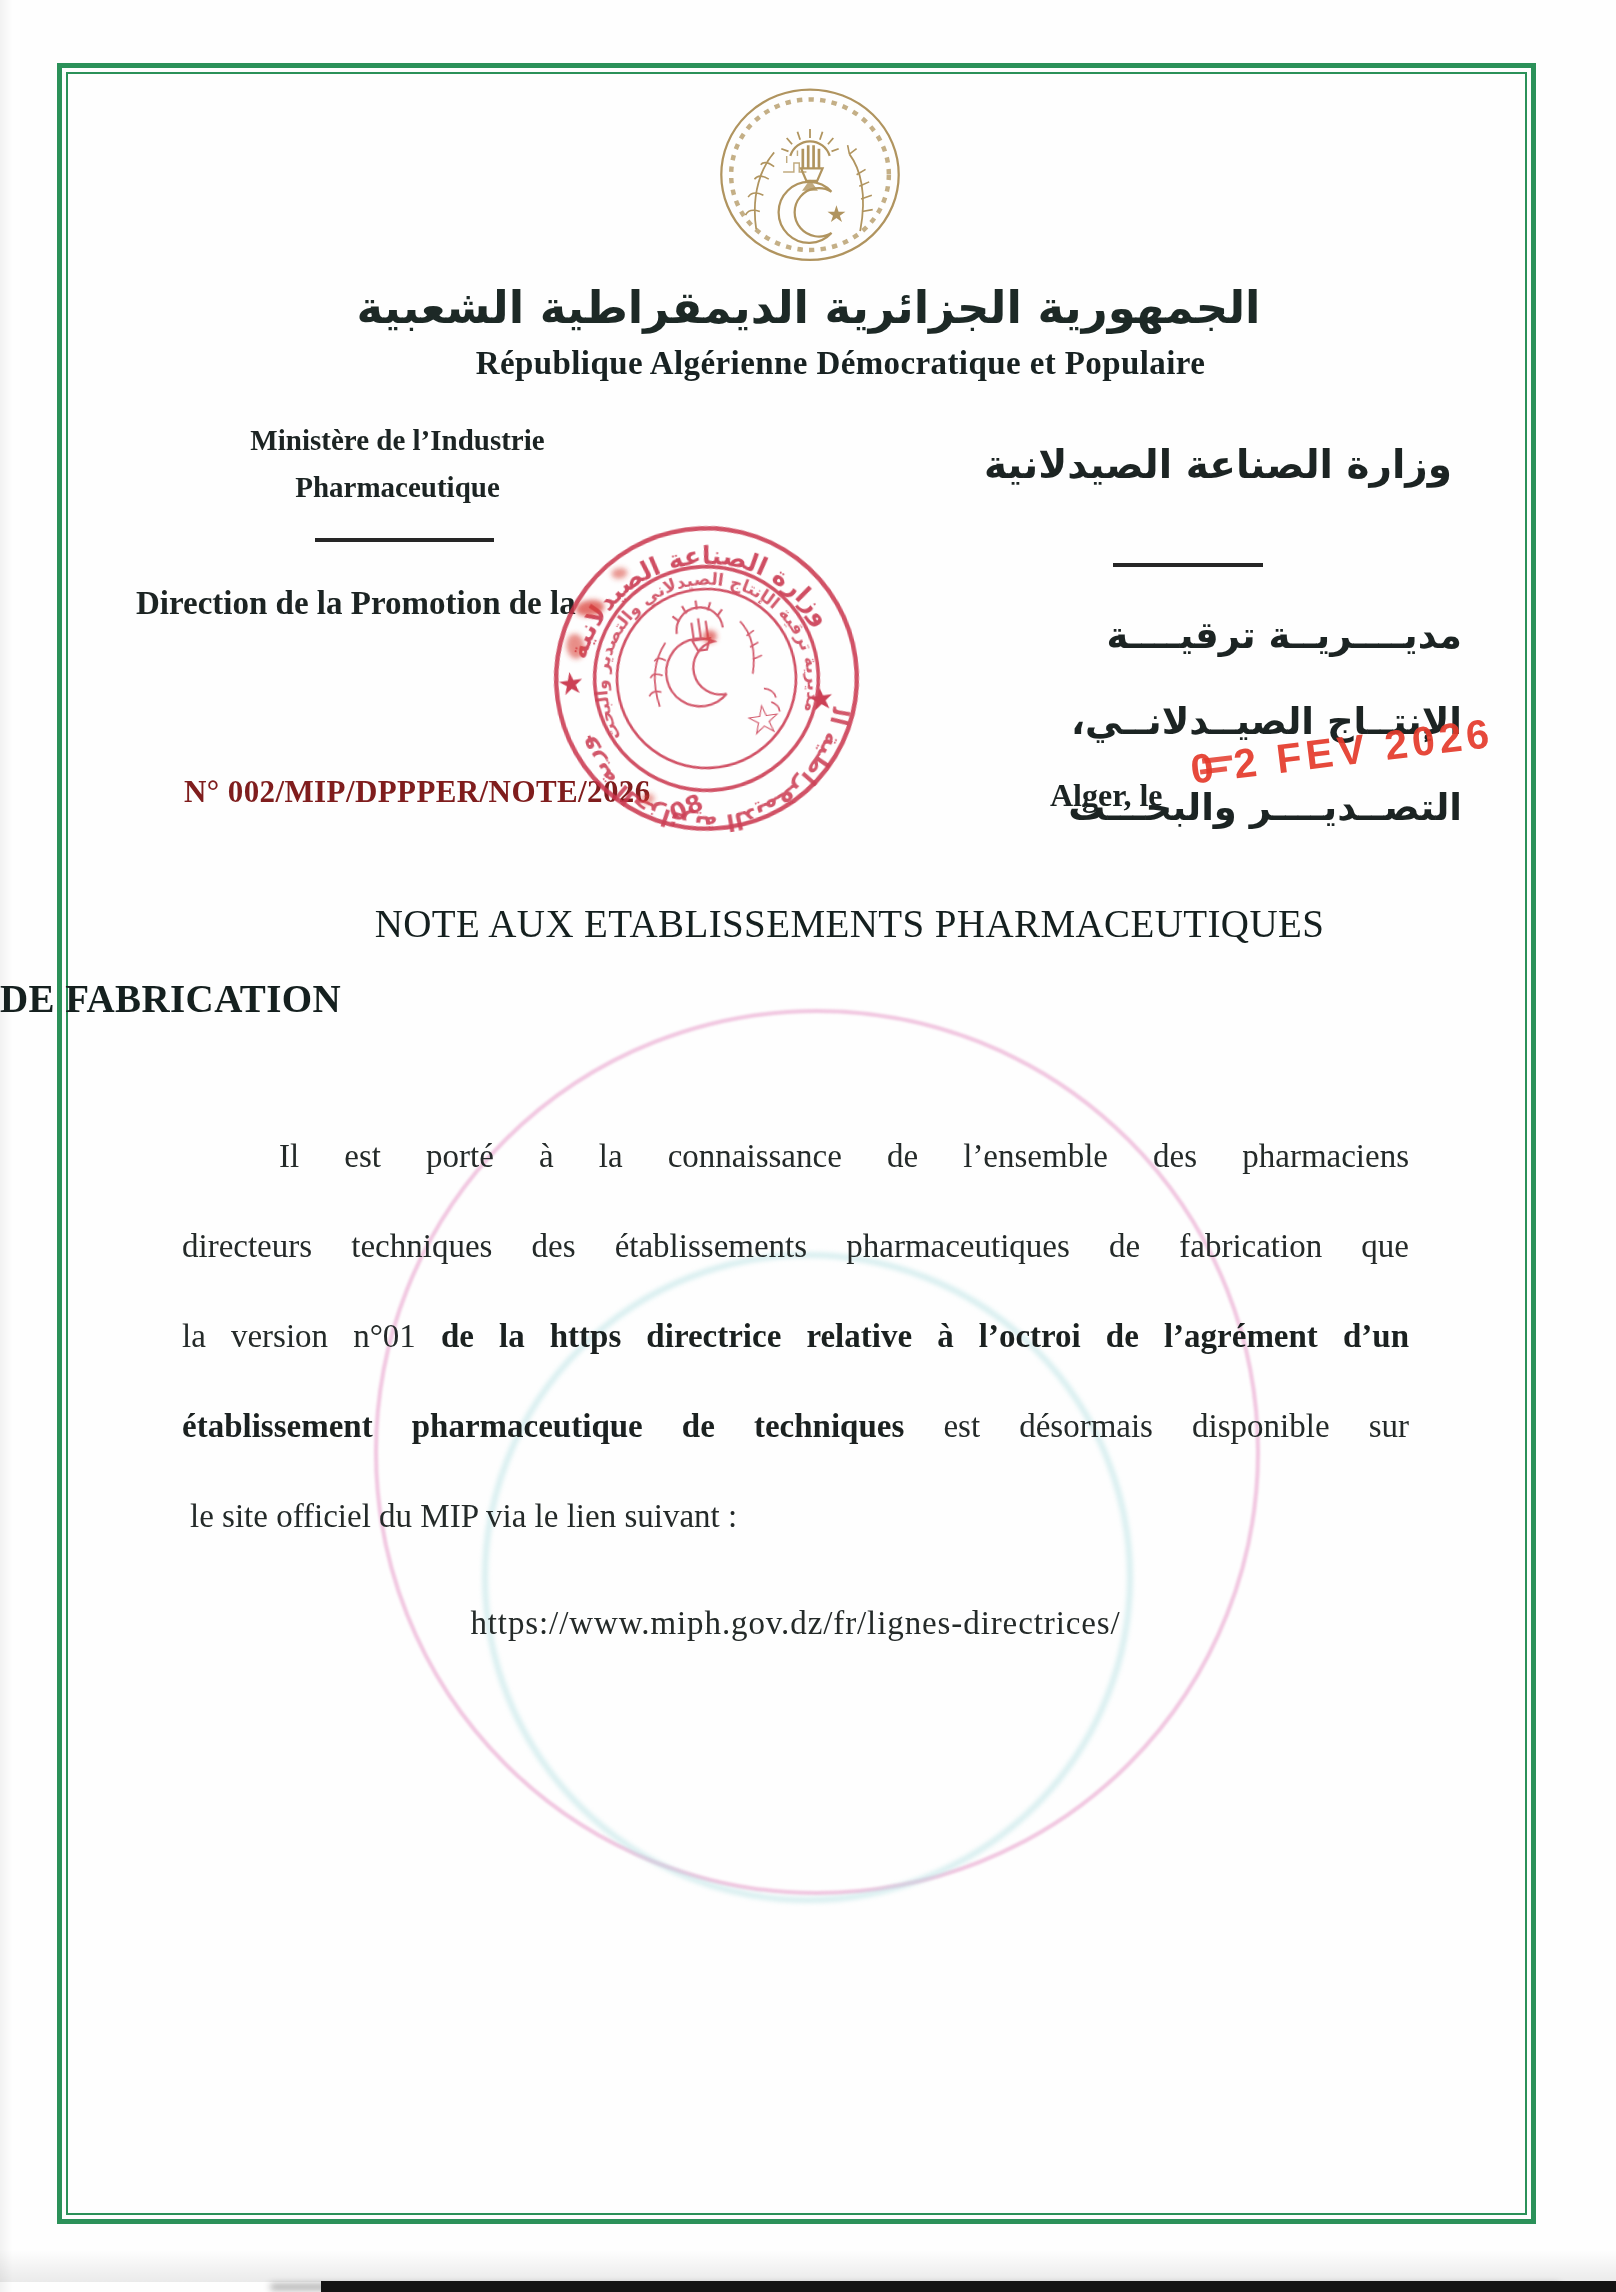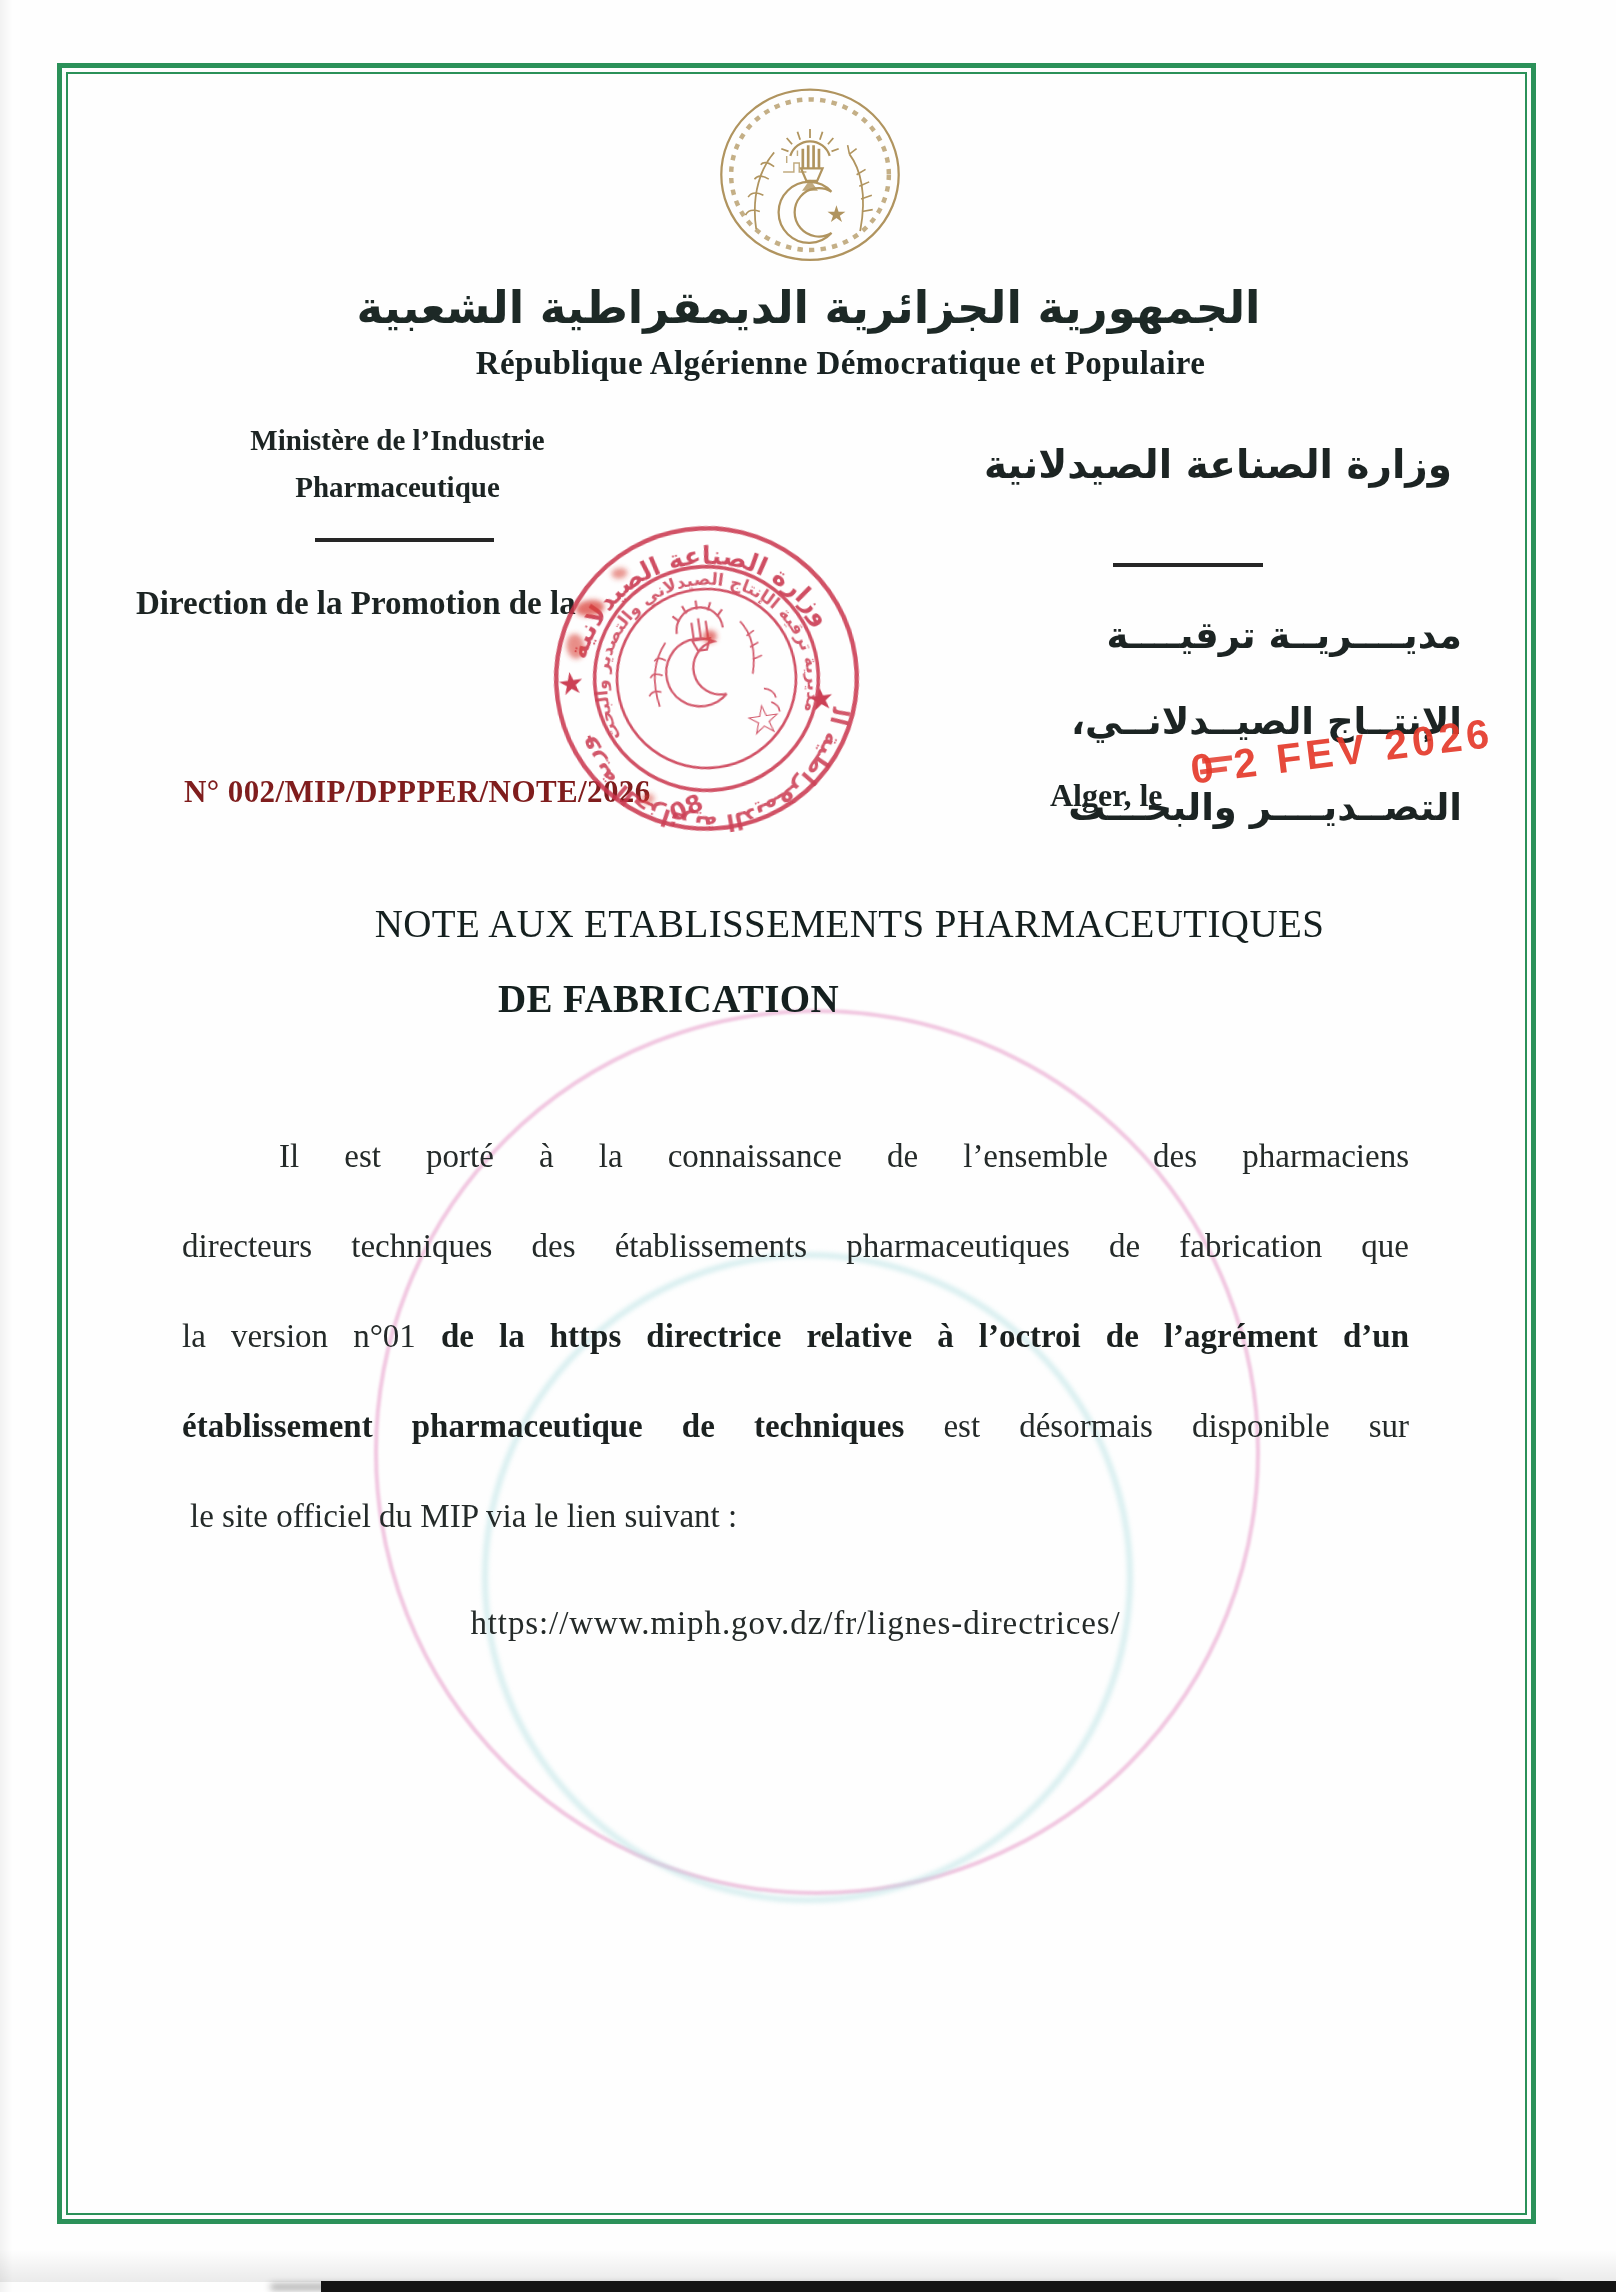--- a/index.html
+++ b/index.html
@@ -34,21 +34,21 @@
   .place{left:1050px;top:777px;font-weight:bold;font-size:32px;color:#1c2423;}
 
   .date-stamp{left:1188px;top:747px;transform:rotate(-7deg);transform-origin:left top;
     font-family:"Liberation Sans","DejaVu Sans",sans-serif;font-weight:bold;font-size:41px;
     letter-spacing:4.5px;color:#E43A2B;opacity:0.92;white-space:nowrap;}
   .date-dash1{left:1202px;top:757px;width:30px;height:4.5px;background:#E43A2B;transform:rotate(-7deg);opacity:.85;}
   .date-dash2{left:1200px;top:768px;width:27px;height:4.5px;background:#E43A2B;transform:rotate(-7deg);opacity:.85;}
 
   .doc-title1{left:0;top:901px;width:1617px;text-align:center;
     font-weight:normal;font-size:39px;letter-spacing:0.4px;color:#15201f;padding-left:41px;}
-  .doc-title2{left:0;top:976px;width:1337px;text-align:center;
+  .doc-title2{left:0;top:976px;width:1337px;text-align:left;
     font-weight:bold;font-size:39px;letter-spacing:0.4px;color:#15201f;}
 
   .body-block{left:182px;top:1111px;width:1227px;font-size:33px;color:#242a29;}
   .bline{height:90px;line-height:90px;text-align:justify;text-align-last:justify;}
   .bline.first{text-indent:97px;}
   .bline.plain{text-align:left;text-align-last:left;margin-left:8px;}
   .bline b{font-weight:bold;color:#1b2120;}
   .link-line{left:182px;top:1578px;width:1227px;height:90px;line-height:90px;
     text-align:center;font-size:33px;letter-spacing:0.9px;color:#242a29;}
 

